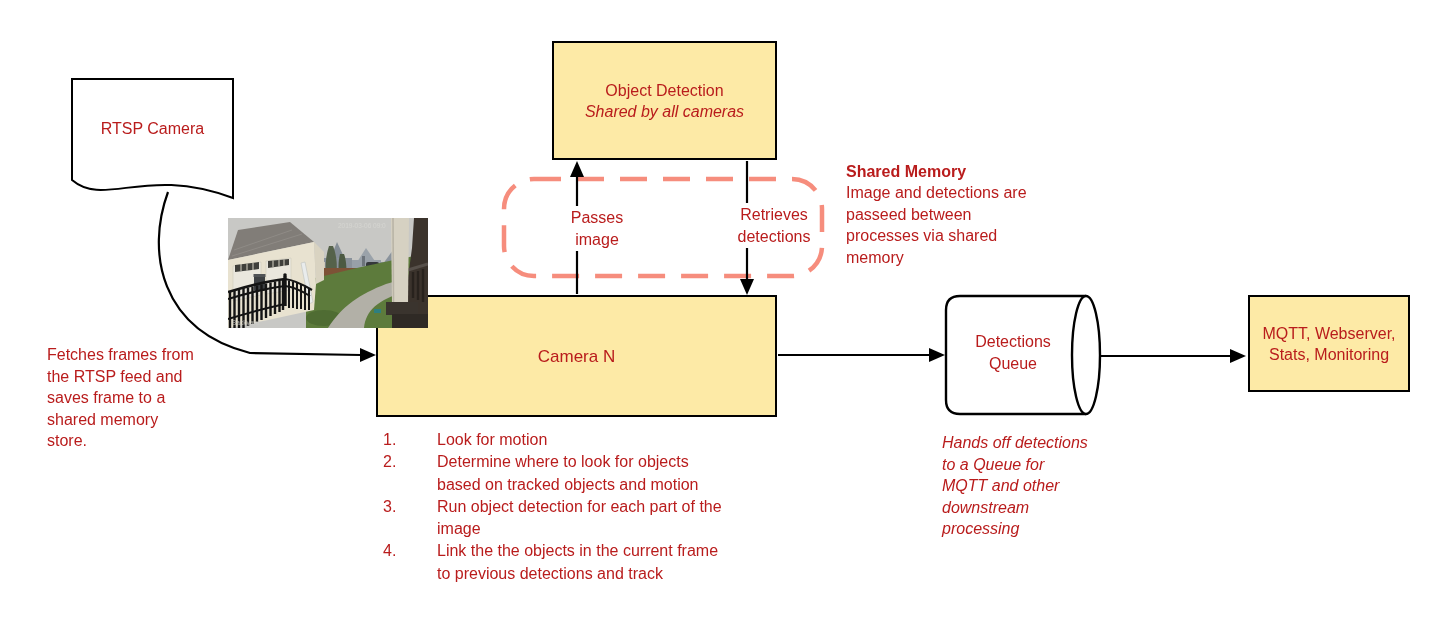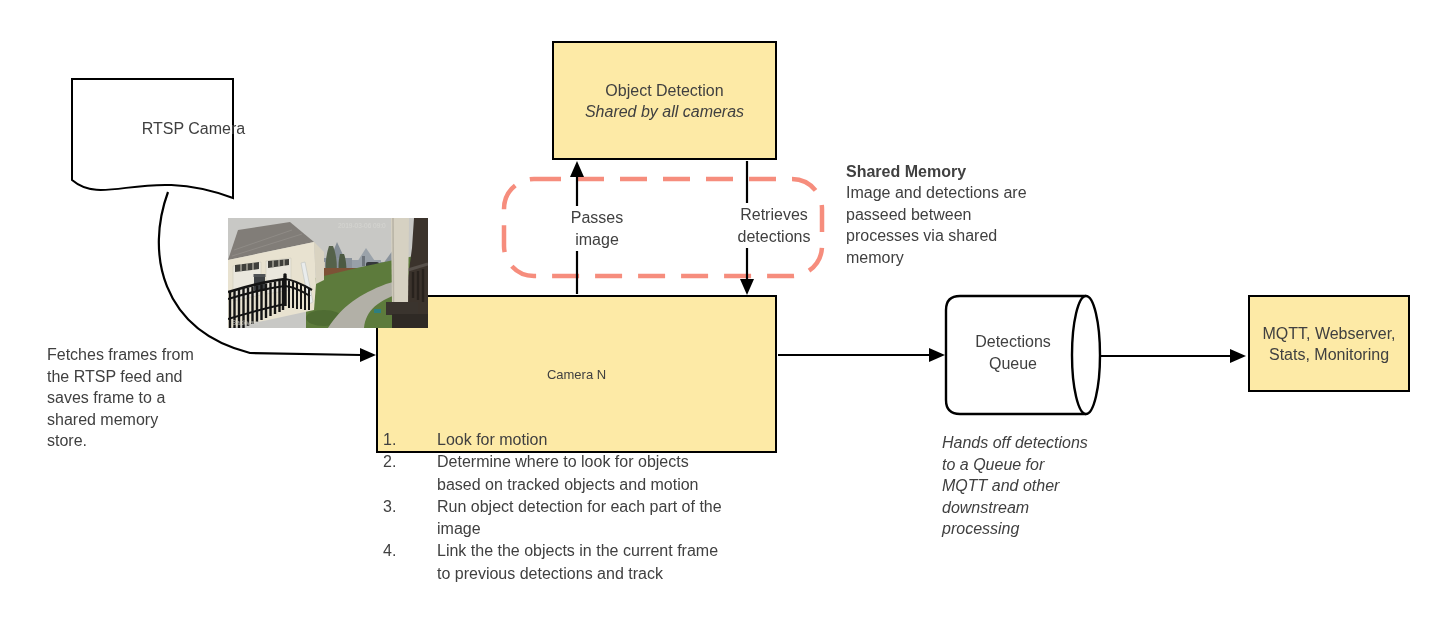--- a/index.html
+++ b/index.html
@@ -1,21 +1,21 @@
 <!DOCTYPE html>
 <html><head>
 <meta charset="utf-8">
 <style>
   html,body{margin:0;padding:0;background:#ffffff;}
   .canvas{
     position:relative;
     width:1448px;height:625px;
     background:#ffffff;
     font-family:"Liberation Sans", sans-serif;
-    color:#404040;
+    color:#b91c1c;
     overflow:hidden;
   }
   .layer{position:absolute;left:0;top:0;pointer-events:none;}
   .node{
     position:absolute;
     background:#fdeaa6;
     border:2px solid #000;
     box-sizing:border-box;
     display:flex;flex-direction:column;align-items:center;justify-content:center;
     text-align:center;
@@ -46,21 +46,21 @@
 </head>
 <body>
 
 <div class="canvas">
 
   <div class="node" style="left:552px;top:41px;width:225px;height:119px;">
     <div>Object Detection</div>
     <div class="subtitle">Shared by all cameras</div>
   </div>
 
-  <div class="node" style="left:376px;top:295px;width:401px;height:158px;font-size:13px;">
+  <div class="node" style="left:376px;top:295px;width:401px;height:122px;font-size:17px;">
     <div>Camera N</div>
   </div>
 
   <div class="node" style="left:1248px;top:295px;width:162px;height:97px;white-space:pre-line;">
     <div style="white-space:pre-line;">MQTT, Webserver,
 Stats, Monitoring</div>
   </div>
 
   <svg class="photo-svg" viewBox="0 0 200 110">
     <rect x="0" y="0" width="200" height="110" fill="#c8c8c5"></rect>
@@ -162,21 +162,21 @@
       <path d="M 1086 296 L 960 296 Q 946 296 946 310 L 946 400 Q 946 414 960 414 L 1086 414" fill="#ffffff" stroke="#000" stroke-width="2.4"></path>
       <ellipse cx="1086" cy="355" rx="14" ry="59" fill="#ffffff" stroke="#000" stroke-width="2.4"></ellipse>
     </g>
 
     <g>
       <line x1="1101" y1="356" x2="1231" y2="356" stroke="#000" stroke-width="2.2"></line>
       <polygon points="1246,356 1230,349 1230,363" fill="#000"></polygon>
     </g>
   </svg>
 
-  <div class="label center" style="left:72px;top:118px;width:161px;margin-left:41px;">RTSP Camera</div>
+  <div class="label center" style="left:72px;top:118px;width:161px;">RTSP Camera</div>
 
   <div class="label" style="left:47px;top:344px;width:190px;">Fetches frames from
 the RTSP feed and
 saves frame to a
 shared memory
 store.</div>
 
   <div class="edge-label" style="left:577px;top:206px;margin-left:20px;">Passes
 image</div>
 

